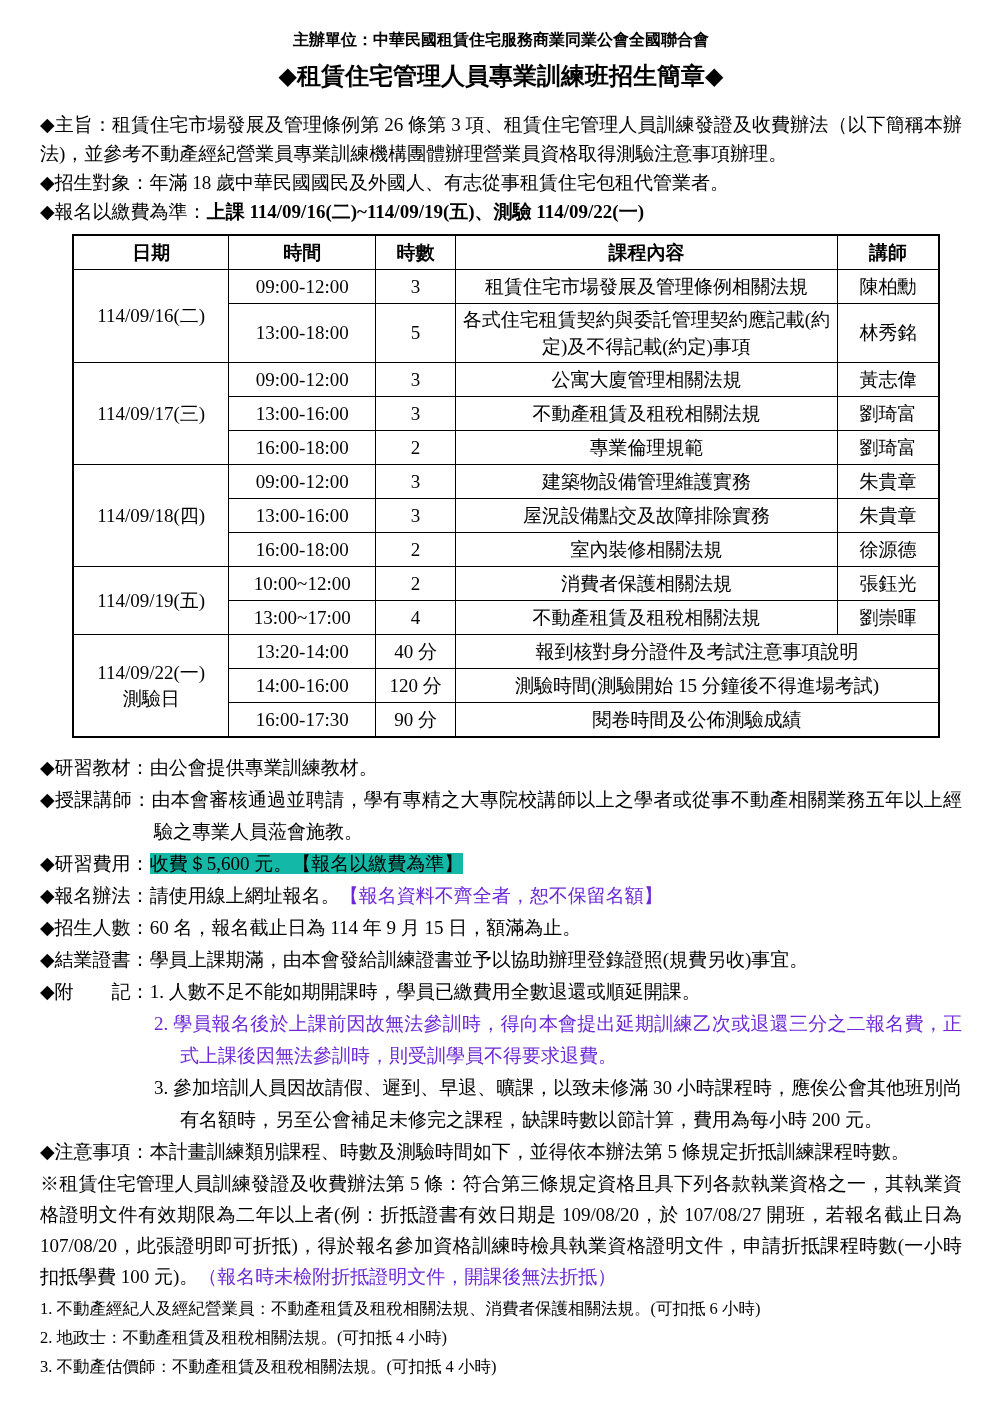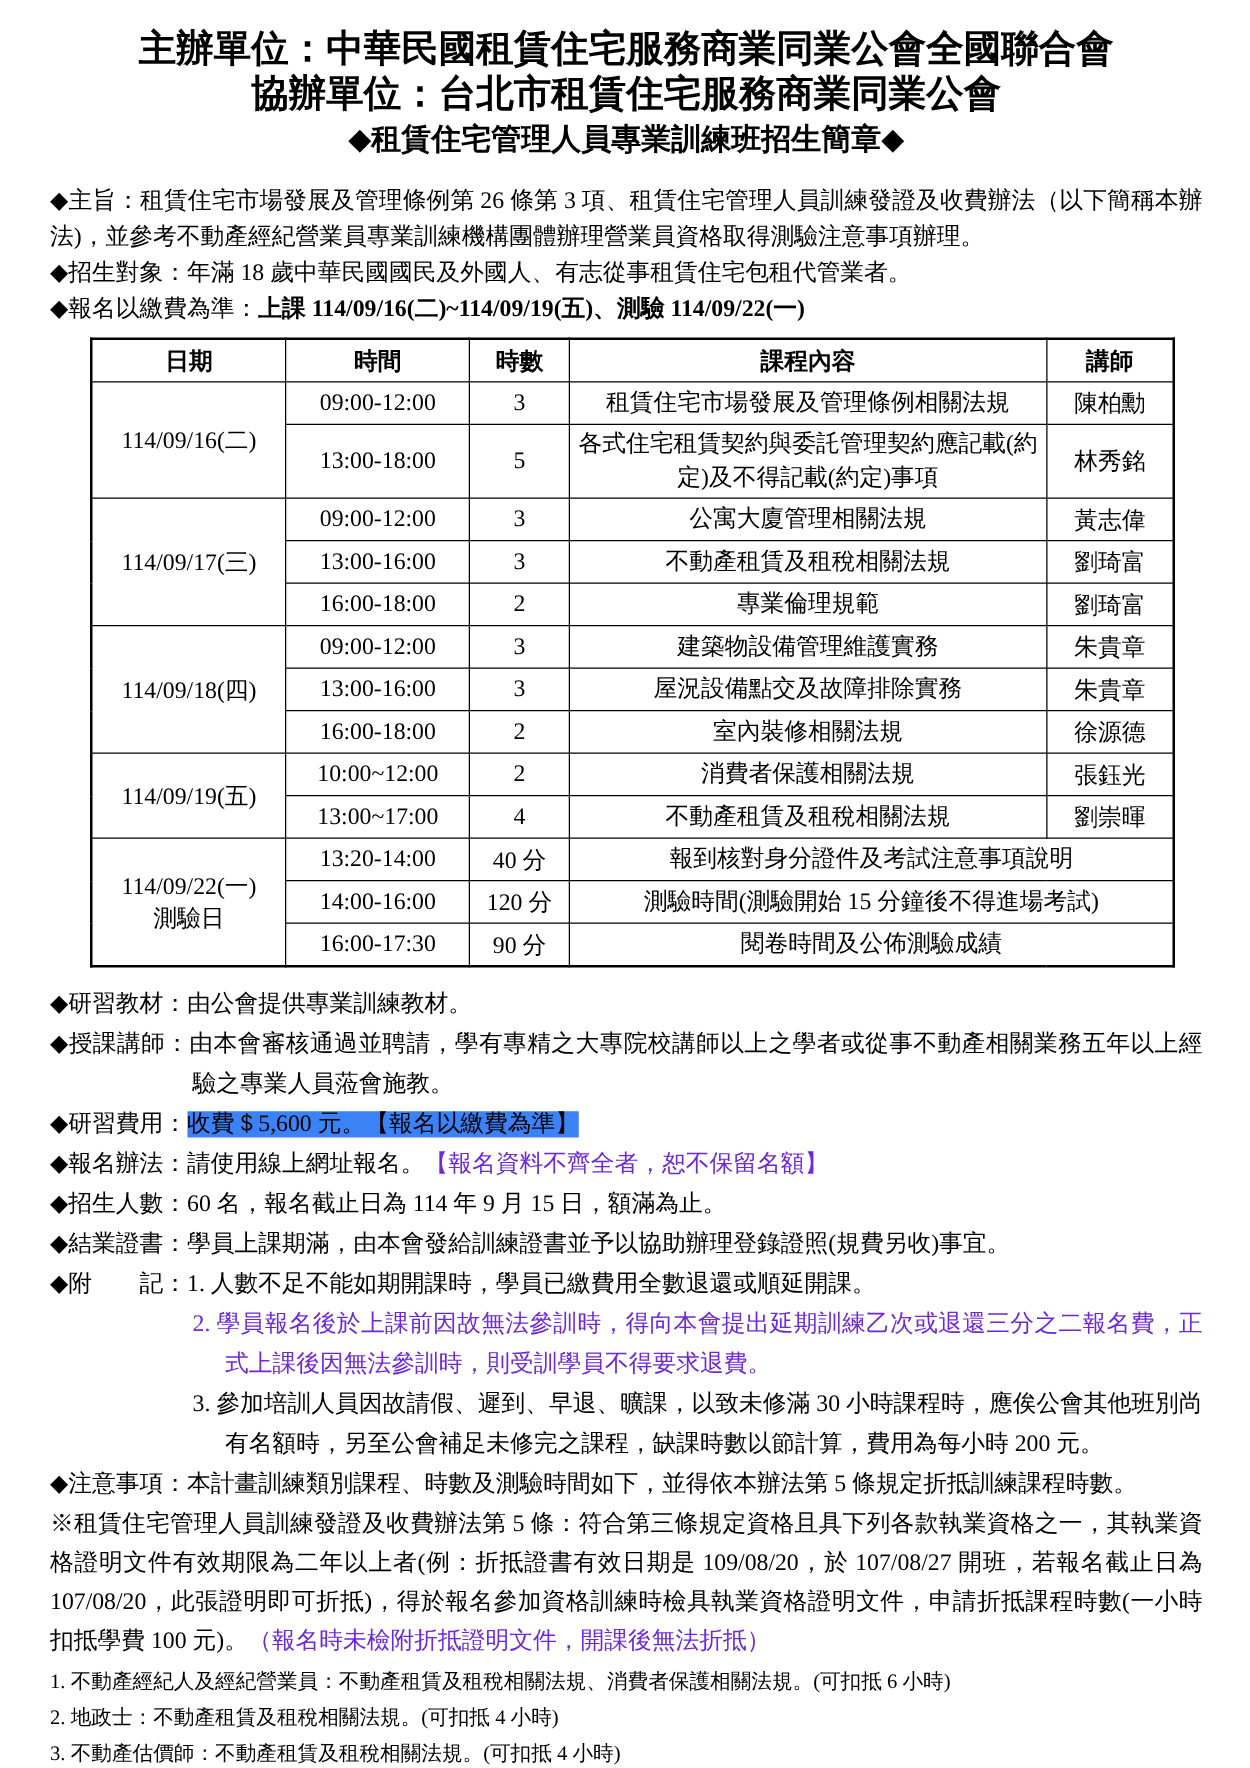--- a/index.html
+++ b/index.html
@@ -6,21 +6,21 @@
   body{
     width:1000px;height:1414px;
     font-family:"Liberation Serif","DejaVu Serif",serif;
     color:#000;
     box-sizing:border-box;
     padding:22px 38px 10px 40px;
   }
   .center-line{
     text-align:center;
     font-weight:bold;
-    font-size:30px;
+    font-size:16px;
     line-height:36px;
   }
   .doc-title{font-size:24px;}
   .intro{margin-top:16px;}
   .para{
     font-size:19px;
     line-height:29px;
     text-align:justify;
   }
   .bold{font-weight:bold;}
@@ -56,39 +56,38 @@
   }
   .notes-items{padding-left:114px;}
   .note-item{
     font-size:19px;
     line-height:32px;
     text-align:justify;
     padding-left:26px;
     text-indent:-26px;
   }
   .red{color:#6d28d9;}
-  .hl{background:#3b82f6;margin-top:28px;}
+  .hl{background:#14b8a6;margin-top:28px;}
   .reg-para{
     font-size:19px;
     line-height:31px;
     text-align:justify;
   }
   .small-list{margin-top:2px;}
   .small-item{
     font-size:16.5px;
     line-height:29px;
     text-align:justify;
   }
 </style>
 </head>
 <body>
 
 <div>
   <div class="center-line">主辦單位：中華民國租賃住宅服務商業同業公會全國聯合會</div>
-  <div class="center-line">協辦單位：台北市租賃住宅服務商業同業公會</div>
   <div class="center-line doc-title">◆租賃住宅管理人員專業訓練班招生簡章◆</div>
 </div>
 
 <div class="intro">
   <div class="para">◆主旨：租賃住宅市場發展及管理條例第 26 條第 3 項、租賃住宅管理人員訓練發證及收費辦法（以下簡稱本辦法)，並參考不動產經紀營業員專業訓練機構團體辦理營業員資格取得測驗注意事項辦理。</div>
   <div class="para">◆招生對象：年滿 18 歲中華民國國民及外國人、有志從事租賃住宅包租代管業者。</div>
   <div class="para"><span>◆報名以繳費為準：</span><span class="bold">上課 114/09/16(二)~114/09/19(五)、測驗 114/09/22(一)</span></div>
 </div>
 
 <table class="schedule">

